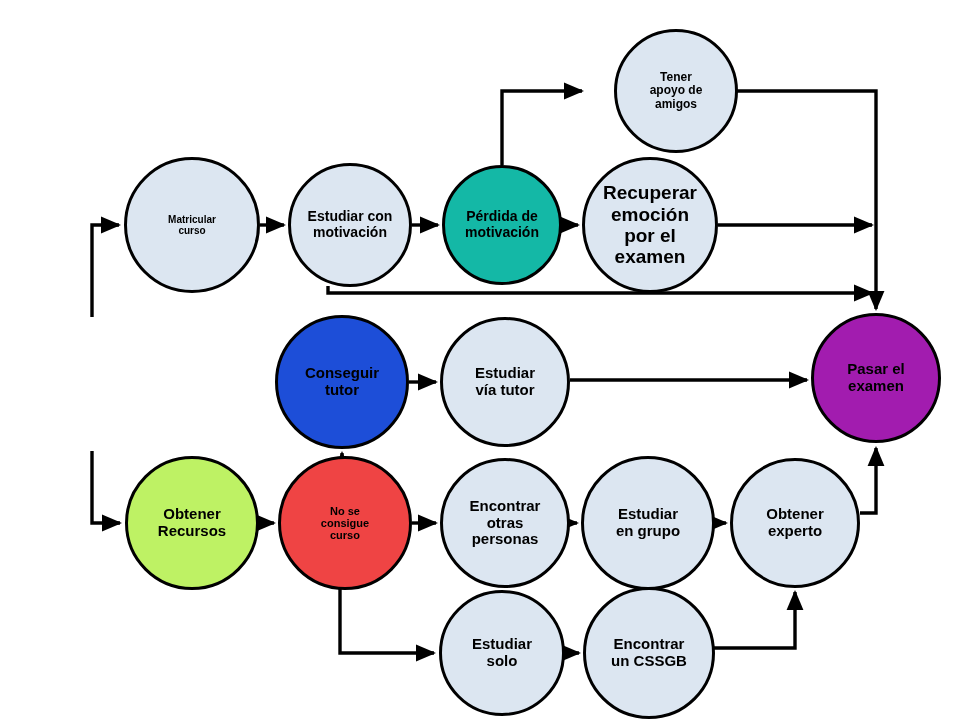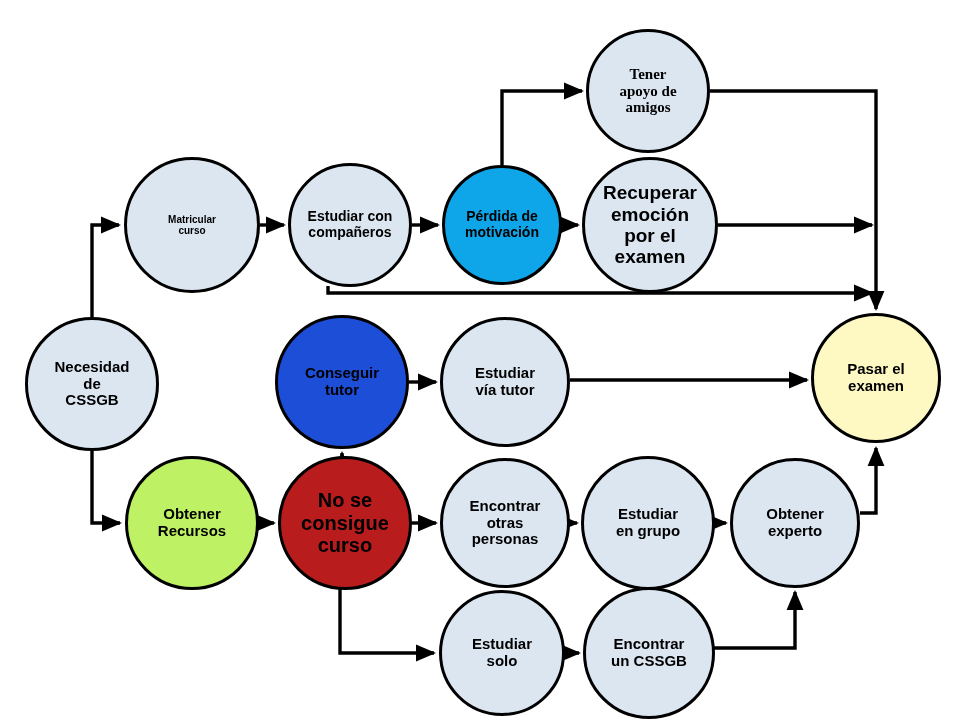--- a/index.html
+++ b/index.html
@@ -68,65 +68,60 @@
       <path d="M715,523 L726,523" marker-end="url(#ah)"></path>
 
       <path d="M860,513 L876,513 L876,448" marker-end="url(#ah)"></path>
 
       <path d="M565,653 L579,653" marker-end="url(#ah)"></path>
 
       <path d="M714,648 L795,648 L795,592" marker-end="url(#ah)"></path>
     </g>
   </svg>
 
-  <div class="node" style="left: 25px; top: 317px; width: 134px; height: 134px; font-size: 15px; background: rgb(220, 230, 241); border-color: rgb(0, 0, 0);">
-    <span>Necesidad
-de
-CSSGB</span>
-  </div>
   <div class="node" style="left: 124px; top: 157px; width: 136px; height: 136px; font-size: 10px; background: rgb(220, 230, 241); border-color: rgb(0, 0, 0);">
     <span>Matricular
 curso</span>
   </div>
   <div class="node" style="left: 288px; top: 163px; width: 124px; height: 124px; font-size: 14px; background: rgb(220, 230, 241); border-color: rgb(0, 0, 0);">
     <span>Estudiar con
-compañeros</span>
+motivación</span>
   </div>
-  <div class="node" style="left: 442px; top: 165px; width: 120px; height: 120px; font-size: 14px; background: #0ea5e9; border-color: rgb(0, 0, 0);">
+  <div class="node" style="left: 442px; top: 165px; width: 120px; height: 120px; font-size: 14px; background: #14b8a6; border-color: rgb(0, 0, 0);">
     <span>Pérdida de
 motivación</span>
   </div>
-  <div class="node" style="left: 586px; top: 29px; width: 124px; height: 124px; font-size: 15px; background: rgb(220, 230, 241); border-color: rgb(0, 0, 0); font-family: Liberation Serif, serif;">
+  <div class="node" style="left: 614px; top: 29px; width: 124px; height: 124px; font-size: 12px; background: rgb(220, 230, 241); border-color: rgb(0, 0, 0);">
     <span>Tener
 apoyo de
 amigos</span>
   </div>
   <div class="node" style="left: 582px; top: 157px; width: 136px; height: 136px; font-size: 19px; background: rgb(220, 230, 241); border-color: rgb(0, 0, 0);">
     <span>Recuperar
 emoción
 por el
 examen</span>
   </div>
-  <div class="node" style="left: 811px; top: 313px; width: 130px; height: 130px; font-size: 15px; background: #fef9c3; border-color: rgb(0, 0, 0);">
+  <div class="node" style="left: 811px; top: 313px; width: 130px; height: 130px; font-size: 15px; background: #a21caf; border-color: rgb(0, 0, 0);">
     <span>Pasar el
 examen</span>
   </div>
   <div class="node" style="left: 275px; top: 315px; width: 134px; height: 134px; font-size: 15px; background: #1d4ed8; border-color: rgb(0, 0, 0);">
     <span>Conseguir
 tutor</span>
   </div>
   <div class="node" style="left: 440px; top: 317px; width: 130px; height: 130px; font-size: 15px; background: rgb(220, 230, 241); border-color: rgb(0, 0, 0);">
     <span>Estudiar
 vía tutor</span>
   </div>
   <div class="node" style="left: 125px; top: 456px; width: 134px; height: 134px; font-size: 15px; background: #bef264; border-color: rgb(0, 0, 0);">
     <span>Obtener
 Recursos</span>
   </div>
-  <div class="node" style="left: 278px; top: 456px; width: 134px; height: 134px; font-size: 20px; background: #b91c1c; border-color: rgb(0, 0, 0);">
+  <div class="node" style="left: 278px; top: 456px; width: 134px; height: 134px; font-size: 11px; background: #ef4444; border-color: rgb(0, 0, 0);">
     <span>No se
 consigue
 curso</span>
   </div>
   <div class="node" style="left: 440px; top: 458px; width: 130px; height: 130px; font-size: 15px; background: rgb(220, 230, 241); border-color: rgb(0, 0, 0);">
     <span>Encontrar
 otras
 personas</span>
   </div>
   <div class="node" style="left: 581px; top: 456px; width: 134px; height: 134px; font-size: 15px; background: rgb(220, 230, 241); border-color: rgb(0, 0, 0);">

